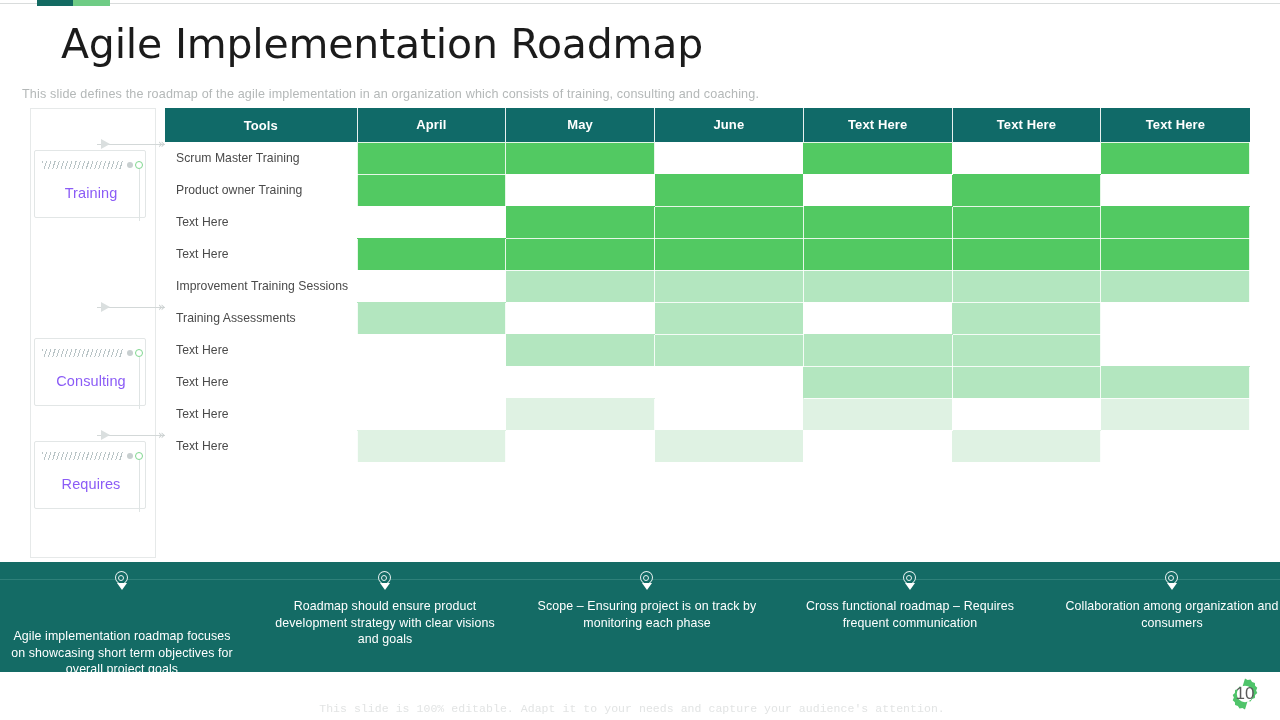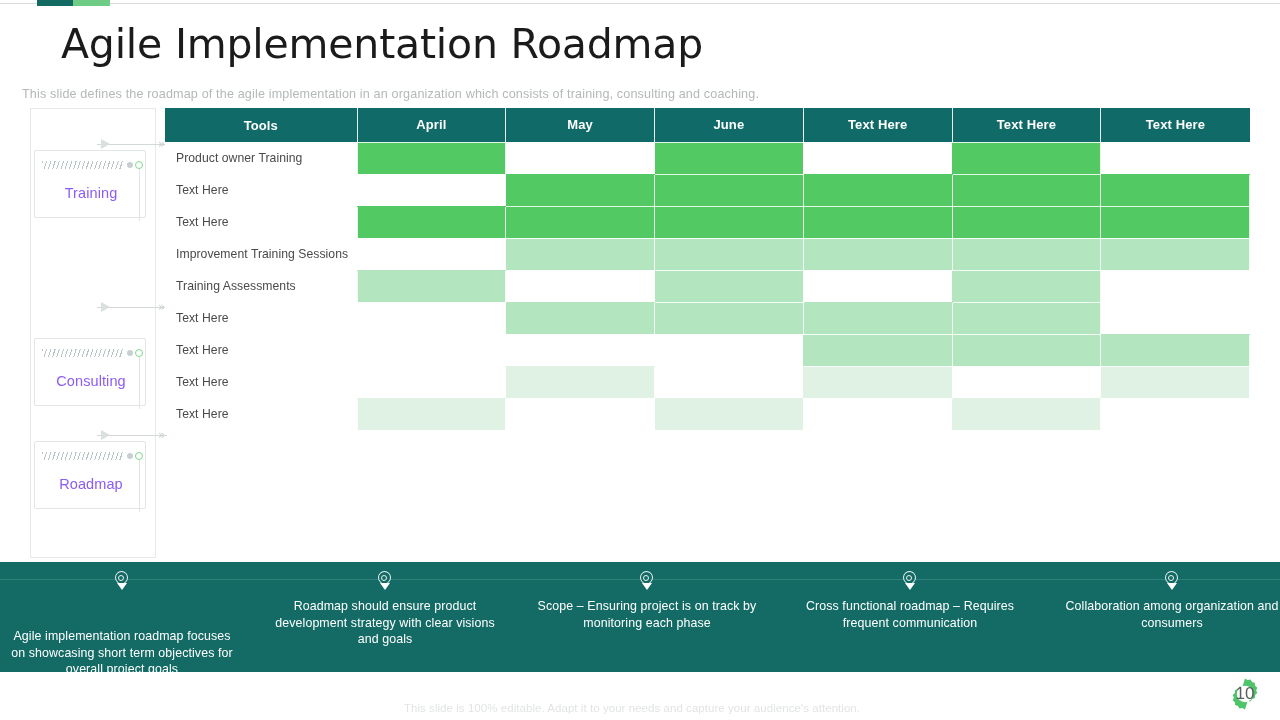--- a/index.html
+++ b/index.html
@@ -229,20 +229,21 @@
   }
 
   
   .editable-note {
     position: absolute;
     top: 702px; left: 0; width: 1264px;
     text-align: center;
     font-size: 11.5px;
     color: #e2e4e4;
     letter-spacing: 0.05px;
+    font-family: Liberation Mono, monospace;
   }
   .page-badge {
     position: absolute;
     right: 18px; bottom: 9px;
     width: 34px; height: 34px;
   }
   .page-badge .num {
     position: absolute;
     left: 0; top: 0; width: 34px; height: 34px;
     display: flex; align-items: center; justify-content: center;
@@ -289,37 +290,46 @@
   <div class="hatch-ring"></div>
   <div class="hatch-stem"></div>
   <div class="phase-label">Consulting</div>
 </div>
 
 <div class="phase-card p2">
   <div class="hatch"></div>
   <div class="hatch-dot"></div>
   <div class="hatch-ring"></div>
   <div class="hatch-stem"></div>
-  <div class="phase-label">Roadmap</div>
+  <div class="phase-label">Requires</div>
 </div>
 
 <div class="gantt">
   <table>
     <thead>
         <tr id="gantt-head">
           <th class="col-tools">Tools</th>
           <th>April</th>
           <th>May</th>
           <th>June</th>
           <th>Text Here</th>
           <th>Text Here</th>
           <th>Text Here</th>
         </tr>
       </thead>
     <tbody id="gantt-body">
+        <tr class="tier-a">
+          <td class="label">Scrum Master Training</td>
+          <td class="cell on"></td>
+          <td class="cell on"></td>
+          <td class="cell"></td>
+          <td class="cell on"></td>
+          <td class="cell"></td>
+          <td class="cell on"></td>
+        </tr>
         <tr class="tier-a">
           <td class="label">Product owner Training</td>
           <td class="cell on"></td>
           <td class="cell"></td>
           <td class="cell on"></td>
           <td class="cell"></td>
           <td class="cell on"></td>
           <td class="cell"></td>
         </tr>
         <tr class="tier-a">

